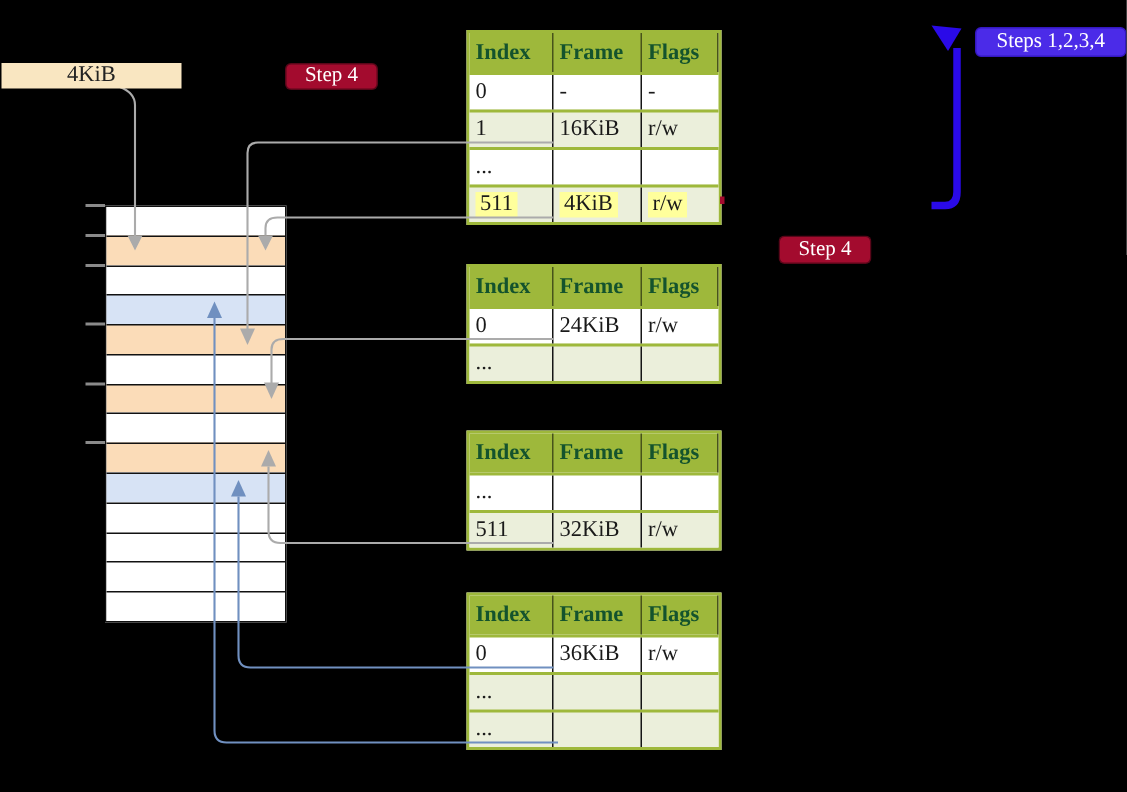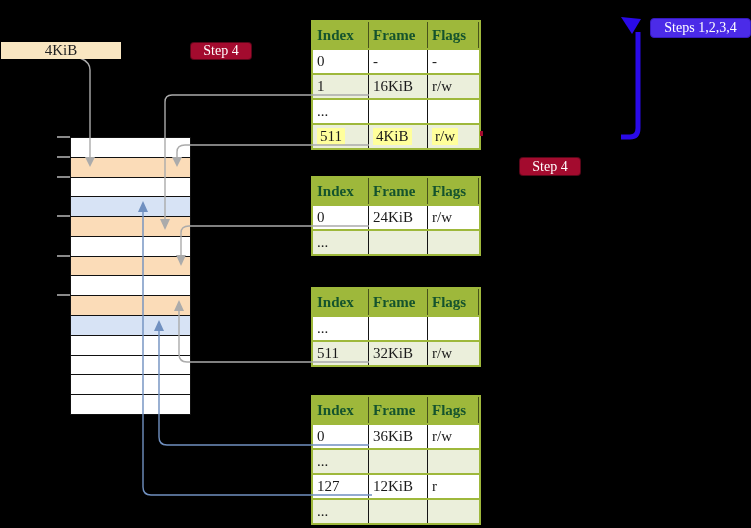--- a/index.html
+++ b/index.html
@@ -161,25 +161,20 @@
       <div class="prow">
         <div class="pcell">0</div>
         <div class="pcell">36KiB</div>
         <div class="pcell">r/w</div>
       </div>
       <div class="prow shaded">
         <div class="pcell">...</div>
         <div class="pcell"></div>
         <div class="pcell"></div>
       </div>
-      <div class="prow">
-        <div class="pcell">127</div>
-        <div class="pcell">12KiB</div>
-        <div class="pcell">r</div>
-      </div>
       <div class="prow shaded">
         <div class="pcell">...</div>
         <div class="pcell"></div>
         <div class="pcell"></div>
       </div>
     </div>
 
   <svg class="overlay" width="751" height="528">
 
     <path class="cgray" d="M 80 58 Q 90 62 90 70 L 90 158"></path>

